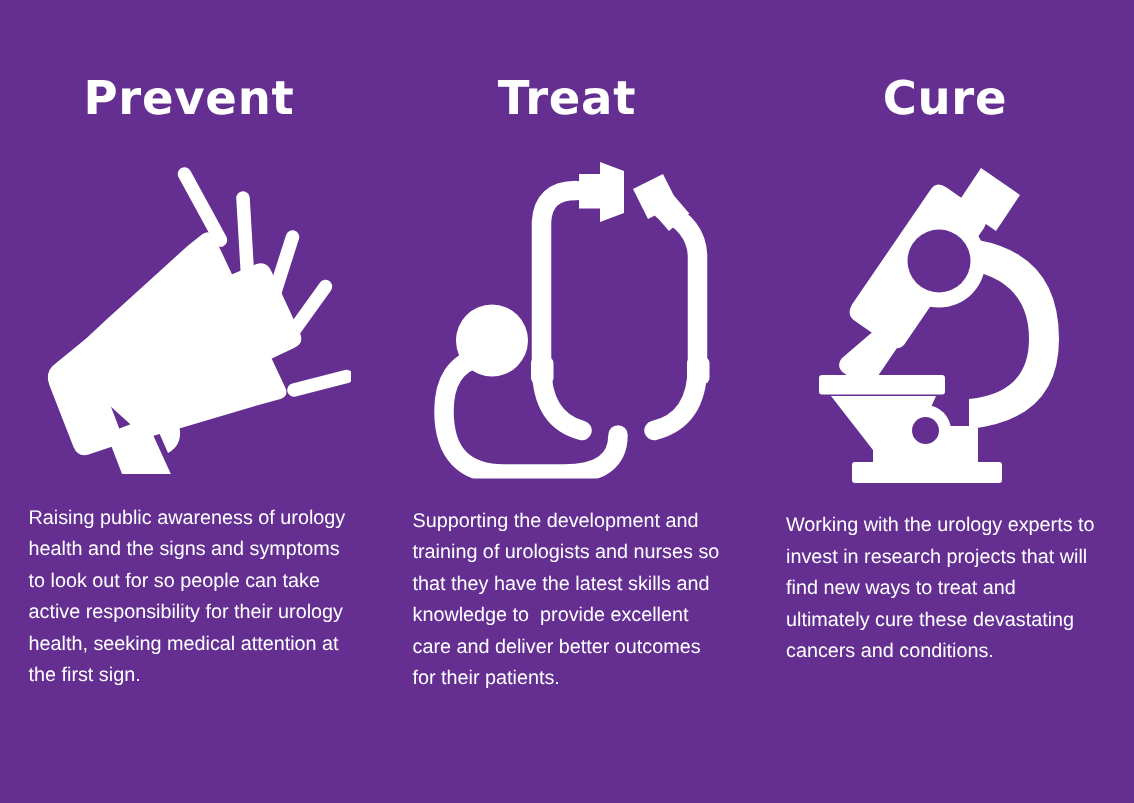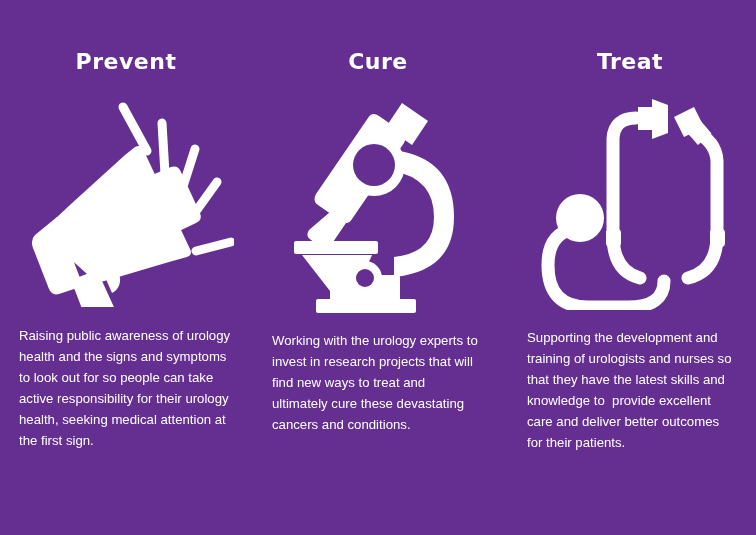--- a/index.html
+++ b/index.html
@@ -40,21 +40,21 @@
     flex-direction: column;
     align-items: center;
     box-sizing: border-box;
   }
   .heading {
     margin: 0;
     padding: 0;
     color: #FFFFFF;
     font-family: "DejaVu Sans", sans-serif;
     font-weight: bold;
-    font-size: 22px;
+    font-size: 31px;
     letter-spacing: 0.5px;
     line-height: 1;
     text-align: center;
     white-space: nowrap;
   }
   .col-prevent .heading { margin-top: 51px; }
   .col-treat   .heading { margin-top: 51px; }
   .col-cure    .heading { margin-top: 51px; }
 
   .icon-wrap {
@@ -130,20 +130,50 @@
             <line x1="146" y1="77" x2="143" y2="26"></line>
             <line x1="161" y1="99" x2="176" y2="52"></line>
             <line x1="170" y1="124" x2="198" y2="85"></line>
             <line x1="177" y1="154" x2="212" y2="145"></line>
           </g>
         </svg>
       </div>
       <p class="body-text">Raising public awareness of urology health and the signs and symptoms to look out for so people can take active responsibility for their urology health, seeking medical attention at the first sign.</p>
     </div>
 
+    <div class="column col-treat">
+      <h2 class="heading">Treat</h2>
+      <div class="icon-wrap">
+        <svg width="205" height="225" viewBox="0 0 205 225" aria-hidden="true">
+          <g fill="none" stroke="#FFFFFF" stroke-width="13" stroke-linecap="round">
+
+            <path d="M108 33 Q86 33 85 54 L85 150 Q85 186 112 193"></path>
+
+            <path d="M166 46 Q188 56 189 76 L189 150 Q189 186 160 193"></path>
+
+            <path d="M136 196 Q136 222 100 222 L60 222 Q20 222 20 180 Q20 150 44 144"></path>
+          </g>
+          <g fill="#FFFFFF">
+
+            <path d="M110 22 L126 22 L126 45 L110 45 Z"></path>
+            <path d="M124 14 L140 20 L140 48 L124 54 Z"></path>
+
+            <path d="M154 36 L170 28 L182 52 L166 60 Z" transform="rotate(-14 168 44)"></path>
+            <path d="M146 32 L166 22 L176 42 L156 52 Z"></path>
+
+            <rect x="78" y="144" width="15" height="18" rx="4"></rect>
+            <rect x="182" y="144" width="15" height="18" rx="4"></rect>
+
+            <circle cx="52" cy="133" r="24"></circle>
+          </g>
+        </svg>
+      </div>
+      <p class="body-text">Supporting the development and training of urologists and nurses so that they have the latest skills and knowledge to  provide excellent care and deliver better outcomes for their patients.</p>
+    </div>
+
     <div class="column col-cure">
       <h2 class="heading">Cure</h2>
       <div class="icon-wrap">
         <svg width="200" height="228" viewBox="0 0 200 228" aria-hidden="true">
           <g fill="#FFFFFF">
 
             <path d="M124 18 L150 36 L134 60 L108 42 Z"></path>
 
             <path d="M101 31 L124 47 Q130 51 126 58 L74 134 Q70 141 63 136 L40 120 Q34 116 38 109 L90 33 Q94 26 101 31 Z"></path>
 
@@ -167,44 +197,14 @@
 
             <circle cx="96" cy="80" r="21"></circle>
 
             <circle cx="87" cy="193" r="9"></circle>
           </g>
         </svg>
       </div>
       <p class="body-text">Working with the urology experts to invest in research projects that will find new ways to treat and ultimately cure these devastating cancers and conditions.</p>
     </div>
 
-    <div class="column col-treat">
-      <h2 class="heading">Treat</h2>
-      <div class="icon-wrap">
-        <svg width="205" height="225" viewBox="0 0 205 225" aria-hidden="true">
-          <g fill="none" stroke="#FFFFFF" stroke-width="13" stroke-linecap="round">
-
-            <path d="M108 33 Q86 33 85 54 L85 150 Q85 186 112 193"></path>
-
-            <path d="M166 46 Q188 56 189 76 L189 150 Q189 186 160 193"></path>
-
-            <path d="M136 196 Q136 222 100 222 L60 222 Q20 222 20 180 Q20 150 44 144"></path>
-          </g>
-          <g fill="#FFFFFF">
-
-            <path d="M110 22 L126 22 L126 45 L110 45 Z"></path>
-            <path d="M124 14 L140 20 L140 48 L124 54 Z"></path>
-
-            <path d="M154 36 L170 28 L182 52 L166 60 Z" transform="rotate(-14 168 44)"></path>
-            <path d="M146 32 L166 22 L176 42 L156 52 Z"></path>
-
-            <rect x="78" y="144" width="15" height="18" rx="4"></rect>
-            <rect x="182" y="144" width="15" height="18" rx="4"></rect>
-
-            <circle cx="52" cy="133" r="24"></circle>
-          </g>
-        </svg>
-      </div>
-      <p class="body-text">Supporting the development and training of urologists and nurses so that they have the latest skills and knowledge to  provide excellent care and deliver better outcomes for their patients.</p>
-    </div>
-
   </div>
 </div>
 
 </body></html>

